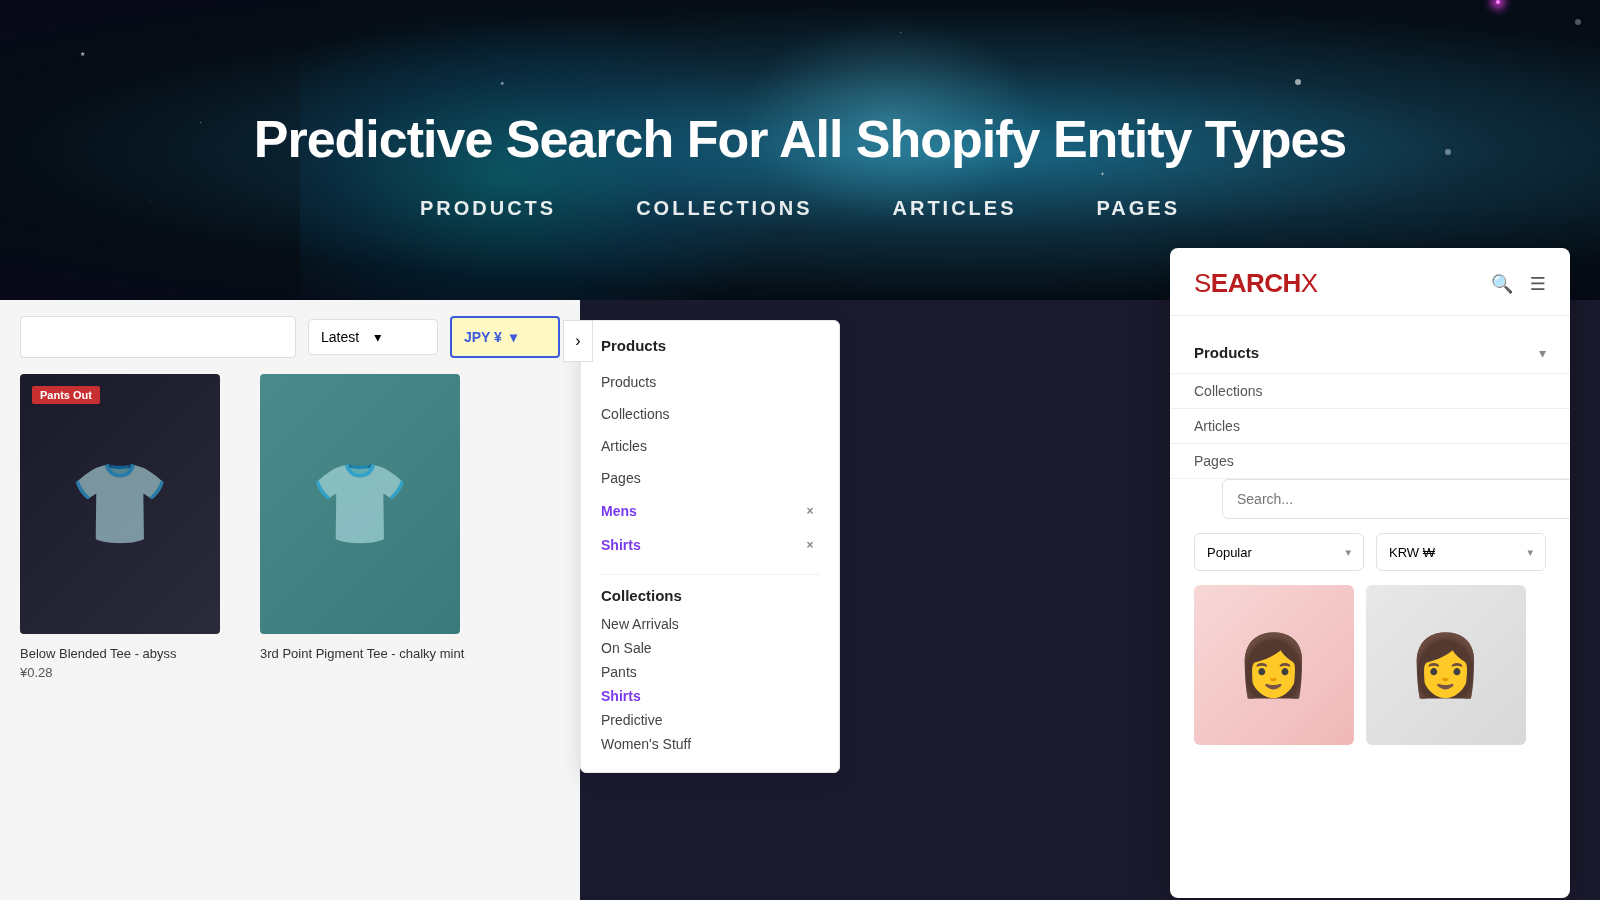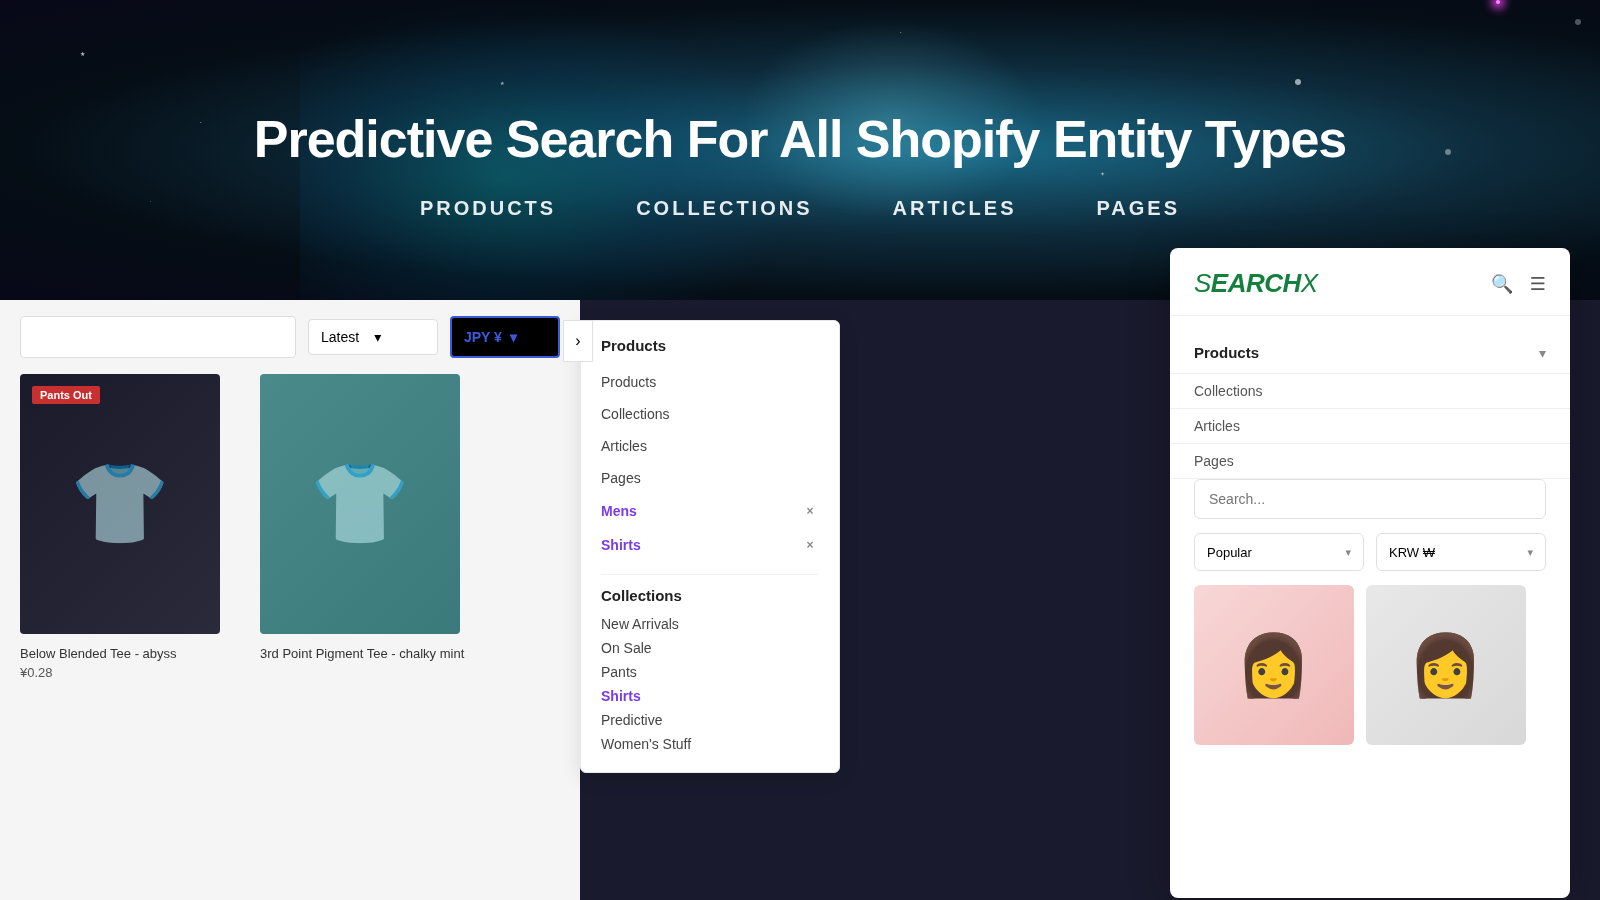--- a/index.html
+++ b/index.html
@@ -100,21 +100,21 @@
       display: flex;
       align-items: center;
       gap: 15px;
       min-width: 130px;
     }
     .currency-select {
       height: 42px;
       padding: 16px 12px;
       border: 2px solid #3b5bdb;
       border-radius: 4px;
-      background: #000000;
+      background: #fef9c3;
       font-size: 14px;
       display: flex;
       align-items: center;
       gap: 8px;
       min-width: 110px;
       color: #3b5bdb;
       font-weight: 600;
     }
     .product-grid {
       display: flex;
@@ -264,23 +264,22 @@
     .searchx-header {
       display: flex;
       align-items: center;
       justify-content: space-between;
       padding: 20px 24px 16px;
       border-bottom: 1px solid #f0f0f0;
     }
     .searchx-logo {
       font-size: 26px;
       font-weight: 800;
-      color: #15803d;
+      color: #b91c1c;
       letter-spacing: -0.5px;
-      font-style: italic;
     }
     .searchx-logo span { font-weight: 400; }
     .searchx-icons {
       display: flex;
       gap: 16px;
       align-items: center;
     }
     .searchx-icon {
       font-size: 18px;
       color: #555;
@@ -342,20 +341,21 @@
     }
     .search-input-field {
       width: 100%;
       height: 40px;
       border: 1px solid #e0e0e0;
       border-radius: 6px;
       padding: 0 14px;
       font-size: 14px;
       color: #999;
       outline: none;
+      margin-left: 28px;
     }
 
     .sort-currency-row {
       display: flex;
       gap: 12px;
       padding: 0 24px 14px;
     }
     .sort-pill {
       flex: 1;
       height: 38px;

